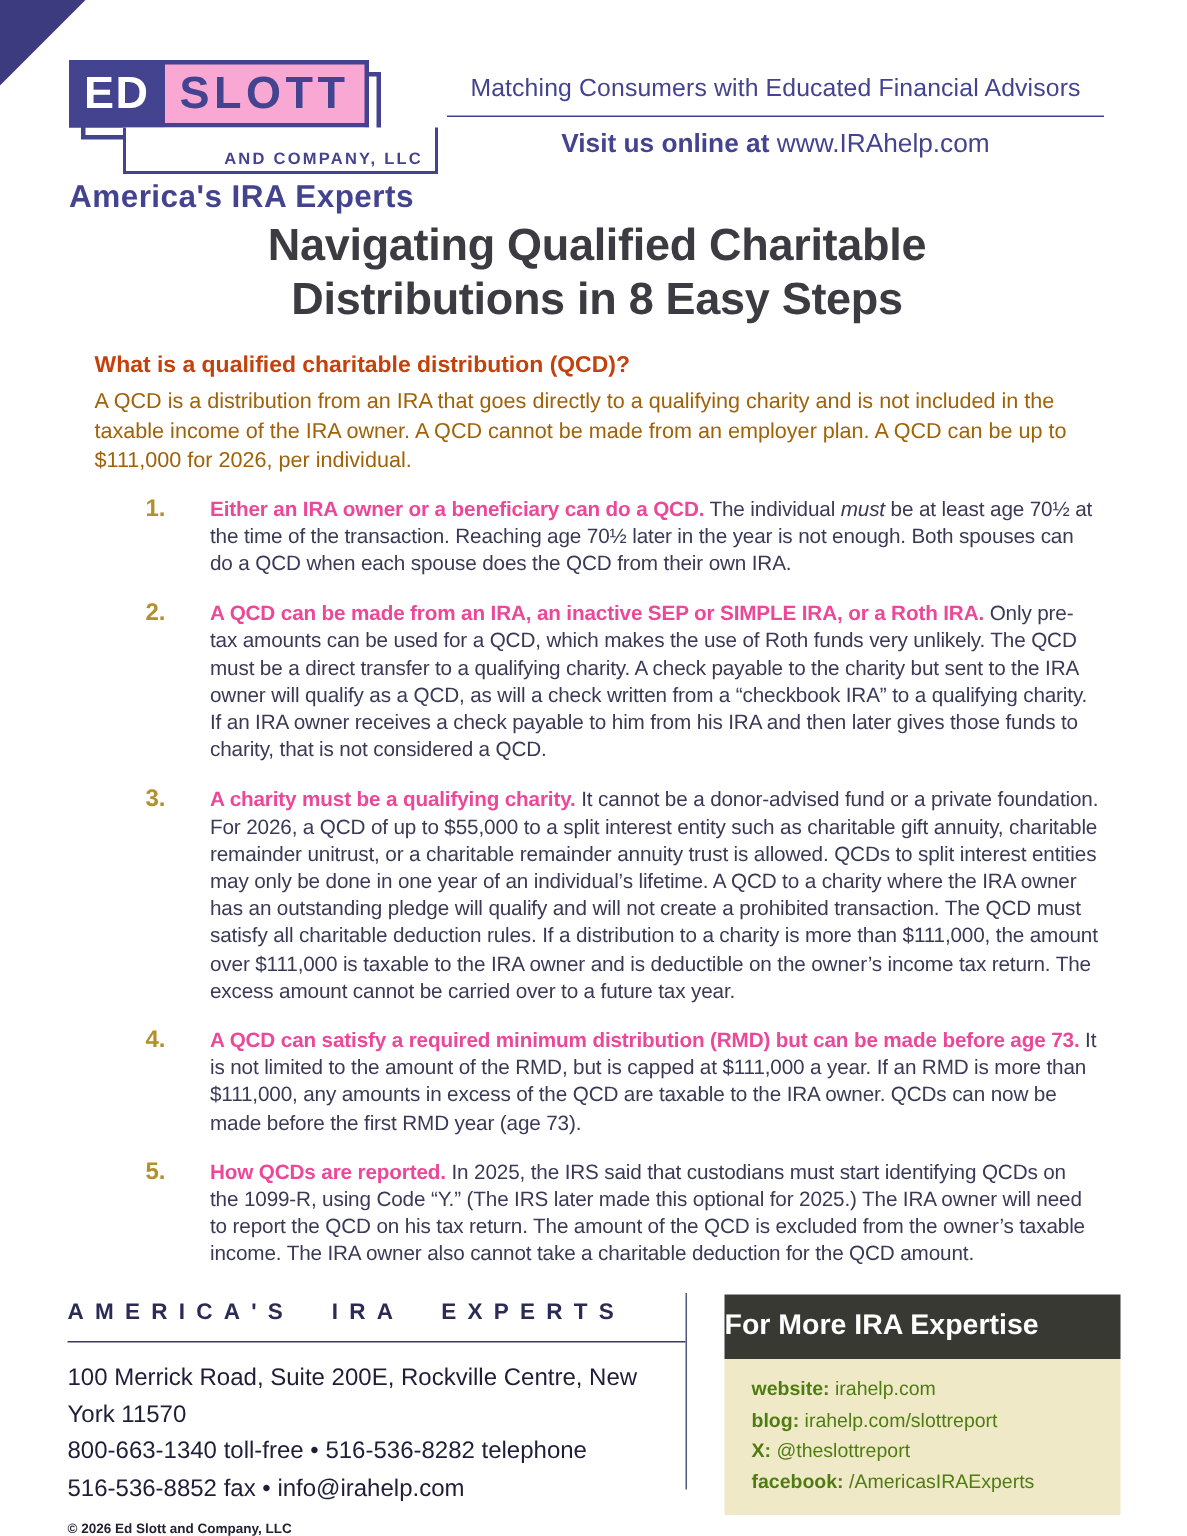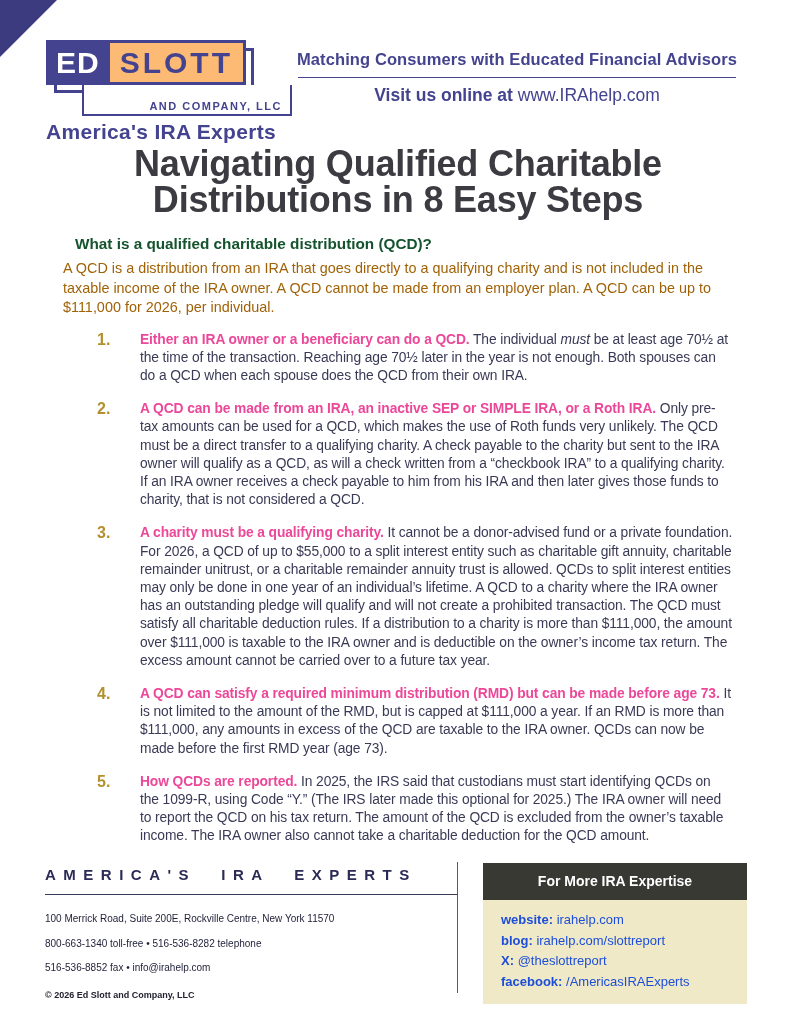--- a/index.html
+++ b/index.html
@@ -14,61 +14,61 @@
   }
   
   .logo { position:absolute; left:46px; top:40px; }
   .logo-boxes { position:relative; display:inline-flex; }
   .logo-shadow {
     position:absolute; left:8px; top:8px; right:-8px; bottom:-8px;
     border:3px solid #44438f; background:#fff; z-index:0;
   }
   .logo-ed, .logo-slott { position:relative; z-index:1; font-weight:bold; font-size:30px; line-height:34px; }
   .logo-ed { background:#44438f; color:#ffffff; padding:3px 7px 2px; border:3px solid #44438f; letter-spacing:1px; }
-  .logo-slott { background:#fdba74; color:#44438f; padding:3px 10px 2px; border:3px solid #44438f; border-left:none; letter-spacing:3px; }
+  .logo-slott { background:#f9a8d4; color:#44438f; padding:3px 10px 2px; border:3px solid #44438f; border-left:none; letter-spacing:3px; }
   .logo-company {
     position:relative; z-index:1; margin-left:36px; width:198px; background:#fff;
     border:2px solid #44438f; border-top:none; color:#44438f; font-weight:bold;
     font-size:11px; letter-spacing:1.5px; text-align:right; padding:15px 8px 2px 0;
   }
   .logo-tagline { margin-top:4px; color:#44438f; font-weight:bold; font-size:21px; letter-spacing:0.3px; }
   
   .header-right { position:absolute; left:296px; top:50px; width:442px; text-align:center; color:#44438f; }
-  .header-tagline { font-size:16.5px; font-weight:bold; letter-spacing:0.1px; }
+  .header-tagline { font-size:16.5px; font-weight:normal; letter-spacing:0.1px; }
   .header-rule { border-top:1.5px solid #44438f; margin:8px 2px 7px; }
   .header-visit { font-size:17.5px; }
   .visit-lead { font-weight:bold; }
   .visit-url { font-weight:normal; }
   
   .main { position:absolute; top:146px; left:63px; width:670px; }
   .doc-title {
-    margin:0 0 17px; text-align:center; font-size:36px; line-height:36px;
+    margin:0 0 17px; text-align:center; font-size:30px; line-height:36px;
     font-weight:bold; color:#3b3b41; letter-spacing:-0.2px;
   }
-  .intro-heading { margin:0 12px 6px; font-size:15.3px; font-weight:bold; color:#14532d; }
+  .intro-heading { margin:0 0 6px; font-size:15.3px; font-weight:bold; color:#c2410c; }
   .intro-body { margin:0 0 13px; font-size:14.4px; line-height:19.5px; color:#a16207; }
   .steps { padding-left:34px; }
   .step { display:flex; margin-bottom:15px; }
   .step-num { flex:0 0 43px; font-size:16px; font-weight:bold; color:#b3902e; }
   .step-body { flex:1; font-size:13.8px; line-height:18.2px; color:#3a3a57; letter-spacing:-0.1px; margin:0; }
   .step-lead { font-weight:bold; color:#ec4899; }
   
   .footer-left { position:absolute; left:45px; top:866px; width:412px; color:#23234a; }
   .footer-experts { font-size:15px; font-weight:bold; letter-spacing:0.5em; word-spacing:0.9em; color:#2b2b55; white-space:nowrap; }
   .footer-rule { border-top:1px solid #3a3a5a; margin-top:11px; }
-  .footer-lines { margin-top:12px; font-size:10px; line-height:24.5px; color:#1e1e38; }
+  .footer-lines { margin-top:12px; font-size:16px; line-height:24.5px; color:#1e1e38; }
   .footer-copyright { margin-top:9px; font-size:9px; font-weight:bold; color:#222230; }
   .footer-divider { position:absolute; left:457px; top:862px; width:1px; height:131px; background:#55557a; }
   .expertise-box { position:absolute; left:483px; top:863px; width:264px; }
   .expertise-header {
-    background:#393934; color:#ffffff; text-align:center; font-size:14px;
+    background:#393934; color:#ffffff; font-size:19px;
     font-weight:bold; padding:10px 0 11px;
   }
   .expertise-body { background:#f0e9c8; padding:10px 10px 12px 18px; }
-  .expertise-line { font-size:13px; line-height:20.5px; color:#1d4ed8; }
+  .expertise-line { font-size:13px; line-height:20.5px; color:#4d7c0f; }
   .expertise-label { font-weight:bold; }
 </style>
 </head>
 <body>
 
 <div class="page">
 
   <div class="corner-triangle"></div>
 
   <div class="logo">

